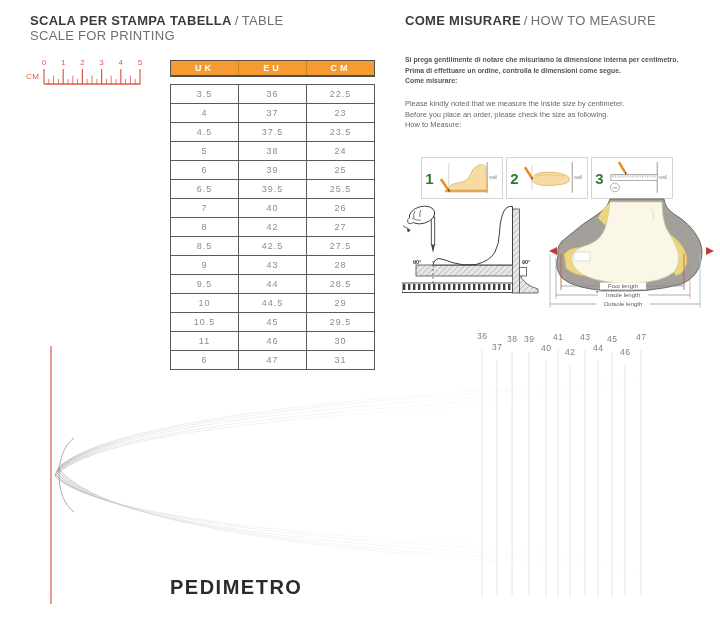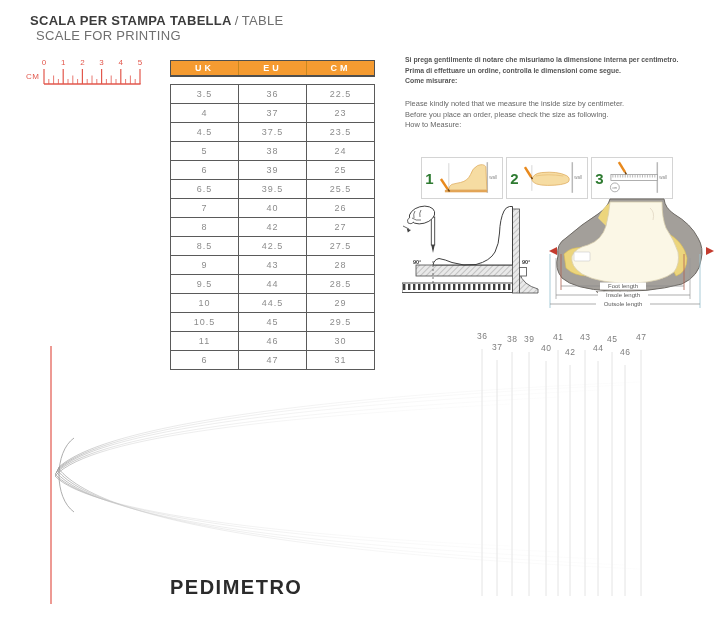--- a/index.html
+++ b/index.html
@@ -40,21 +40,21 @@
   .psize { position:absolute; font-size:8.5px; color:#7d7d7d; letter-spacing:.5px; }
   .pedi-label { position:absolute; left:170px; top:576px; font-size:20px; font-weight:bold;
                 color:#2b2b2b; letter-spacing:1.5px; }
 </style>
 </head>
 <body>
 
 <div class="stage">
 
   <div class="abs sec-title" style="left:30px; top:13px;">SCALA PER STAMPA</div>
-  <div class="abs sub-title" style="left:36px; top:28px;text-align:right;">SCALE FOR PRINTING</div>
+  <div class="abs sub-title" style="left:30px; top:28px;text-align:right;">SCALE FOR PRINTING</div>
 
   <div class="ruler">
     <span class="ruler-unit">CM</span>
     <svg id="ruler-svg" width="106" height="32" viewBox="0 0 106 32">
         <line x1="3" y1="28" x2="99.6" y2="28" stroke="#e2574c" stroke-width="1.4"></line>
         <line x1="3" y1="13" x2="3" y2="28" stroke="#e2574c" stroke-width="1.2"></line>
         <line x1="7.8" y1="23" x2="7.8" y2="28" stroke="#e2574c" stroke-width="0.8"></line>
         <line x1="12.6" y1="19.5" x2="12.6" y2="28" stroke="#e2574c" stroke-width="0.8"></line>
         <line x1="17.4" y1="23" x2="17.4" y2="28" stroke="#e2574c" stroke-width="0.8"></line>
         <line x1="22.2" y1="13" x2="22.2" y2="28" stroke="#e2574c" stroke-width="1.2"></line>
@@ -164,20 +164,23 @@
           <td>30</td>
         </tr>
         <tr>
           <td>6</td>
           <td>47</td>
           <td>31</td>
         </tr>
       </tbody>
   </table>
 
+  <div class="abs sec-title" style="left:405px; top:13px;">
+    <span>COME MISURARE</span><span class="sep">/</span><span class="light">HOW TO MEASURE</span>
+  </div>
 
   <div class="para it">
     <div>Si prega gentilmente di notare che misuriamo la dimensione interna per centimetro.</div>
     <div>Prima di effettuare un ordine, controlla le dimensioni come segue.</div>
     <div>Come misurare:</div>
   </div>
   <div class="para en">
     <div>Please kindly noted that we measure the inside size by centimeter.</div>
     <div>Before you place an order, please check the size as following.</div>
     <div>How to Measure:</div>

